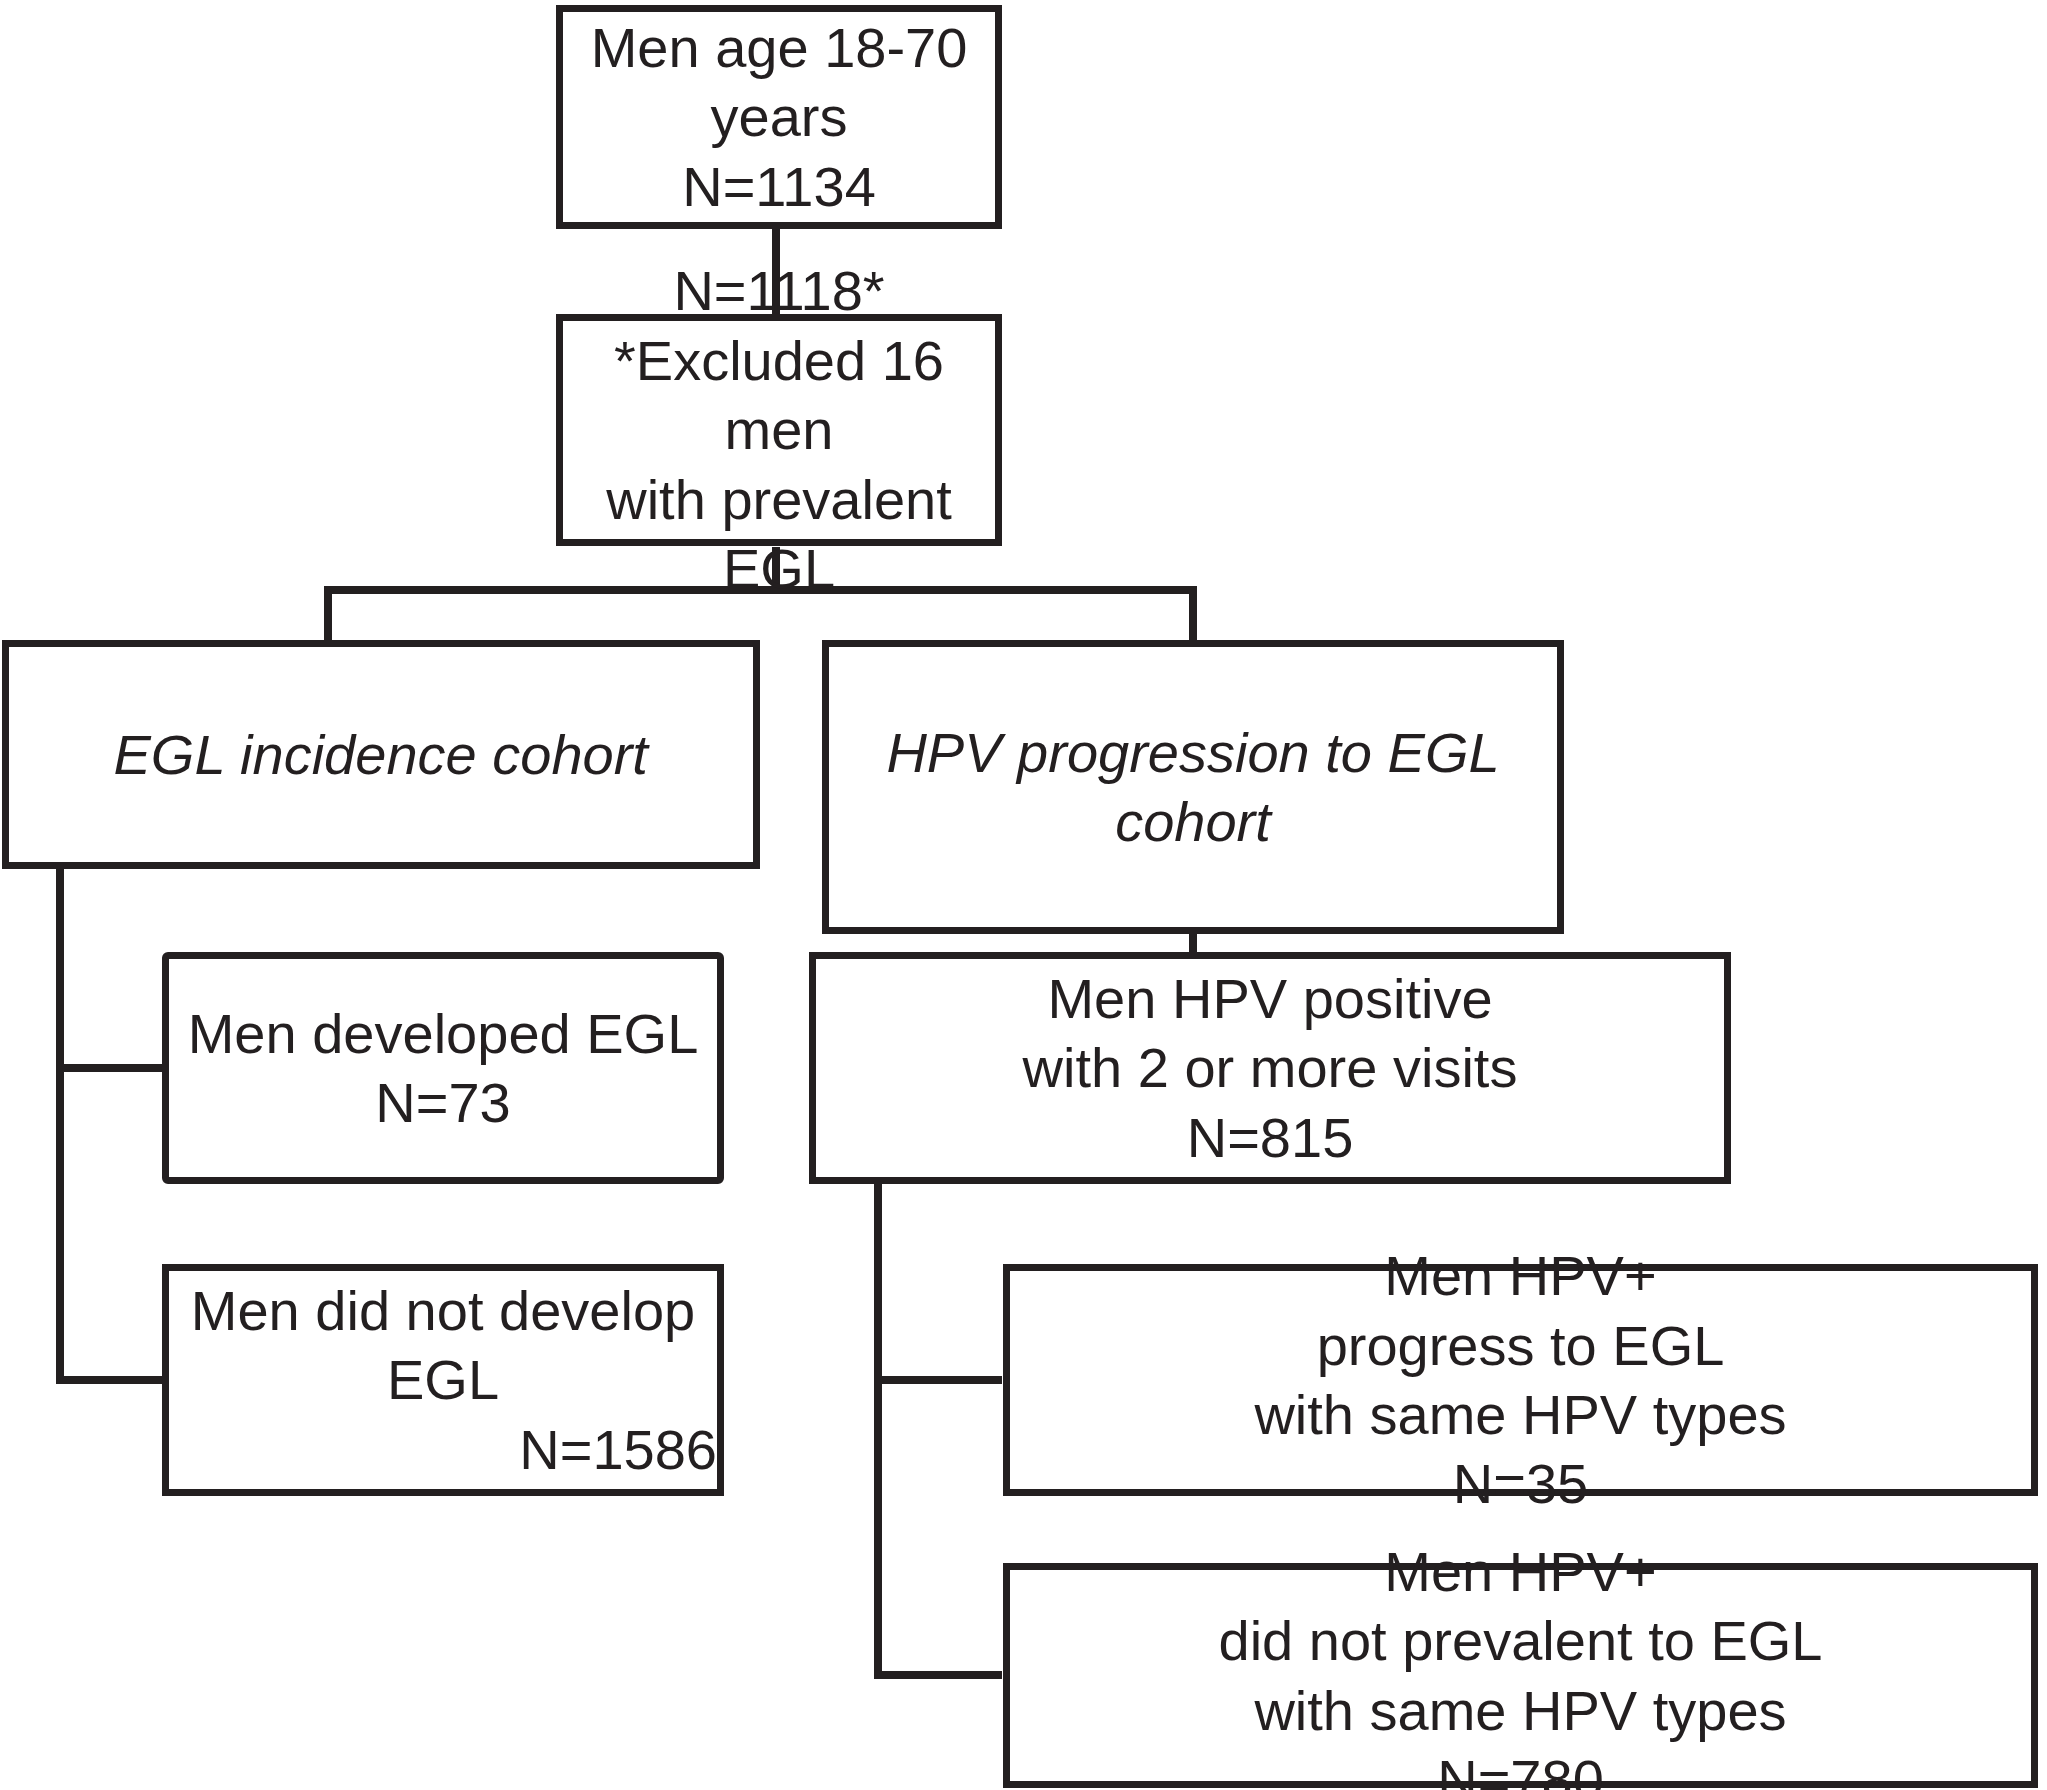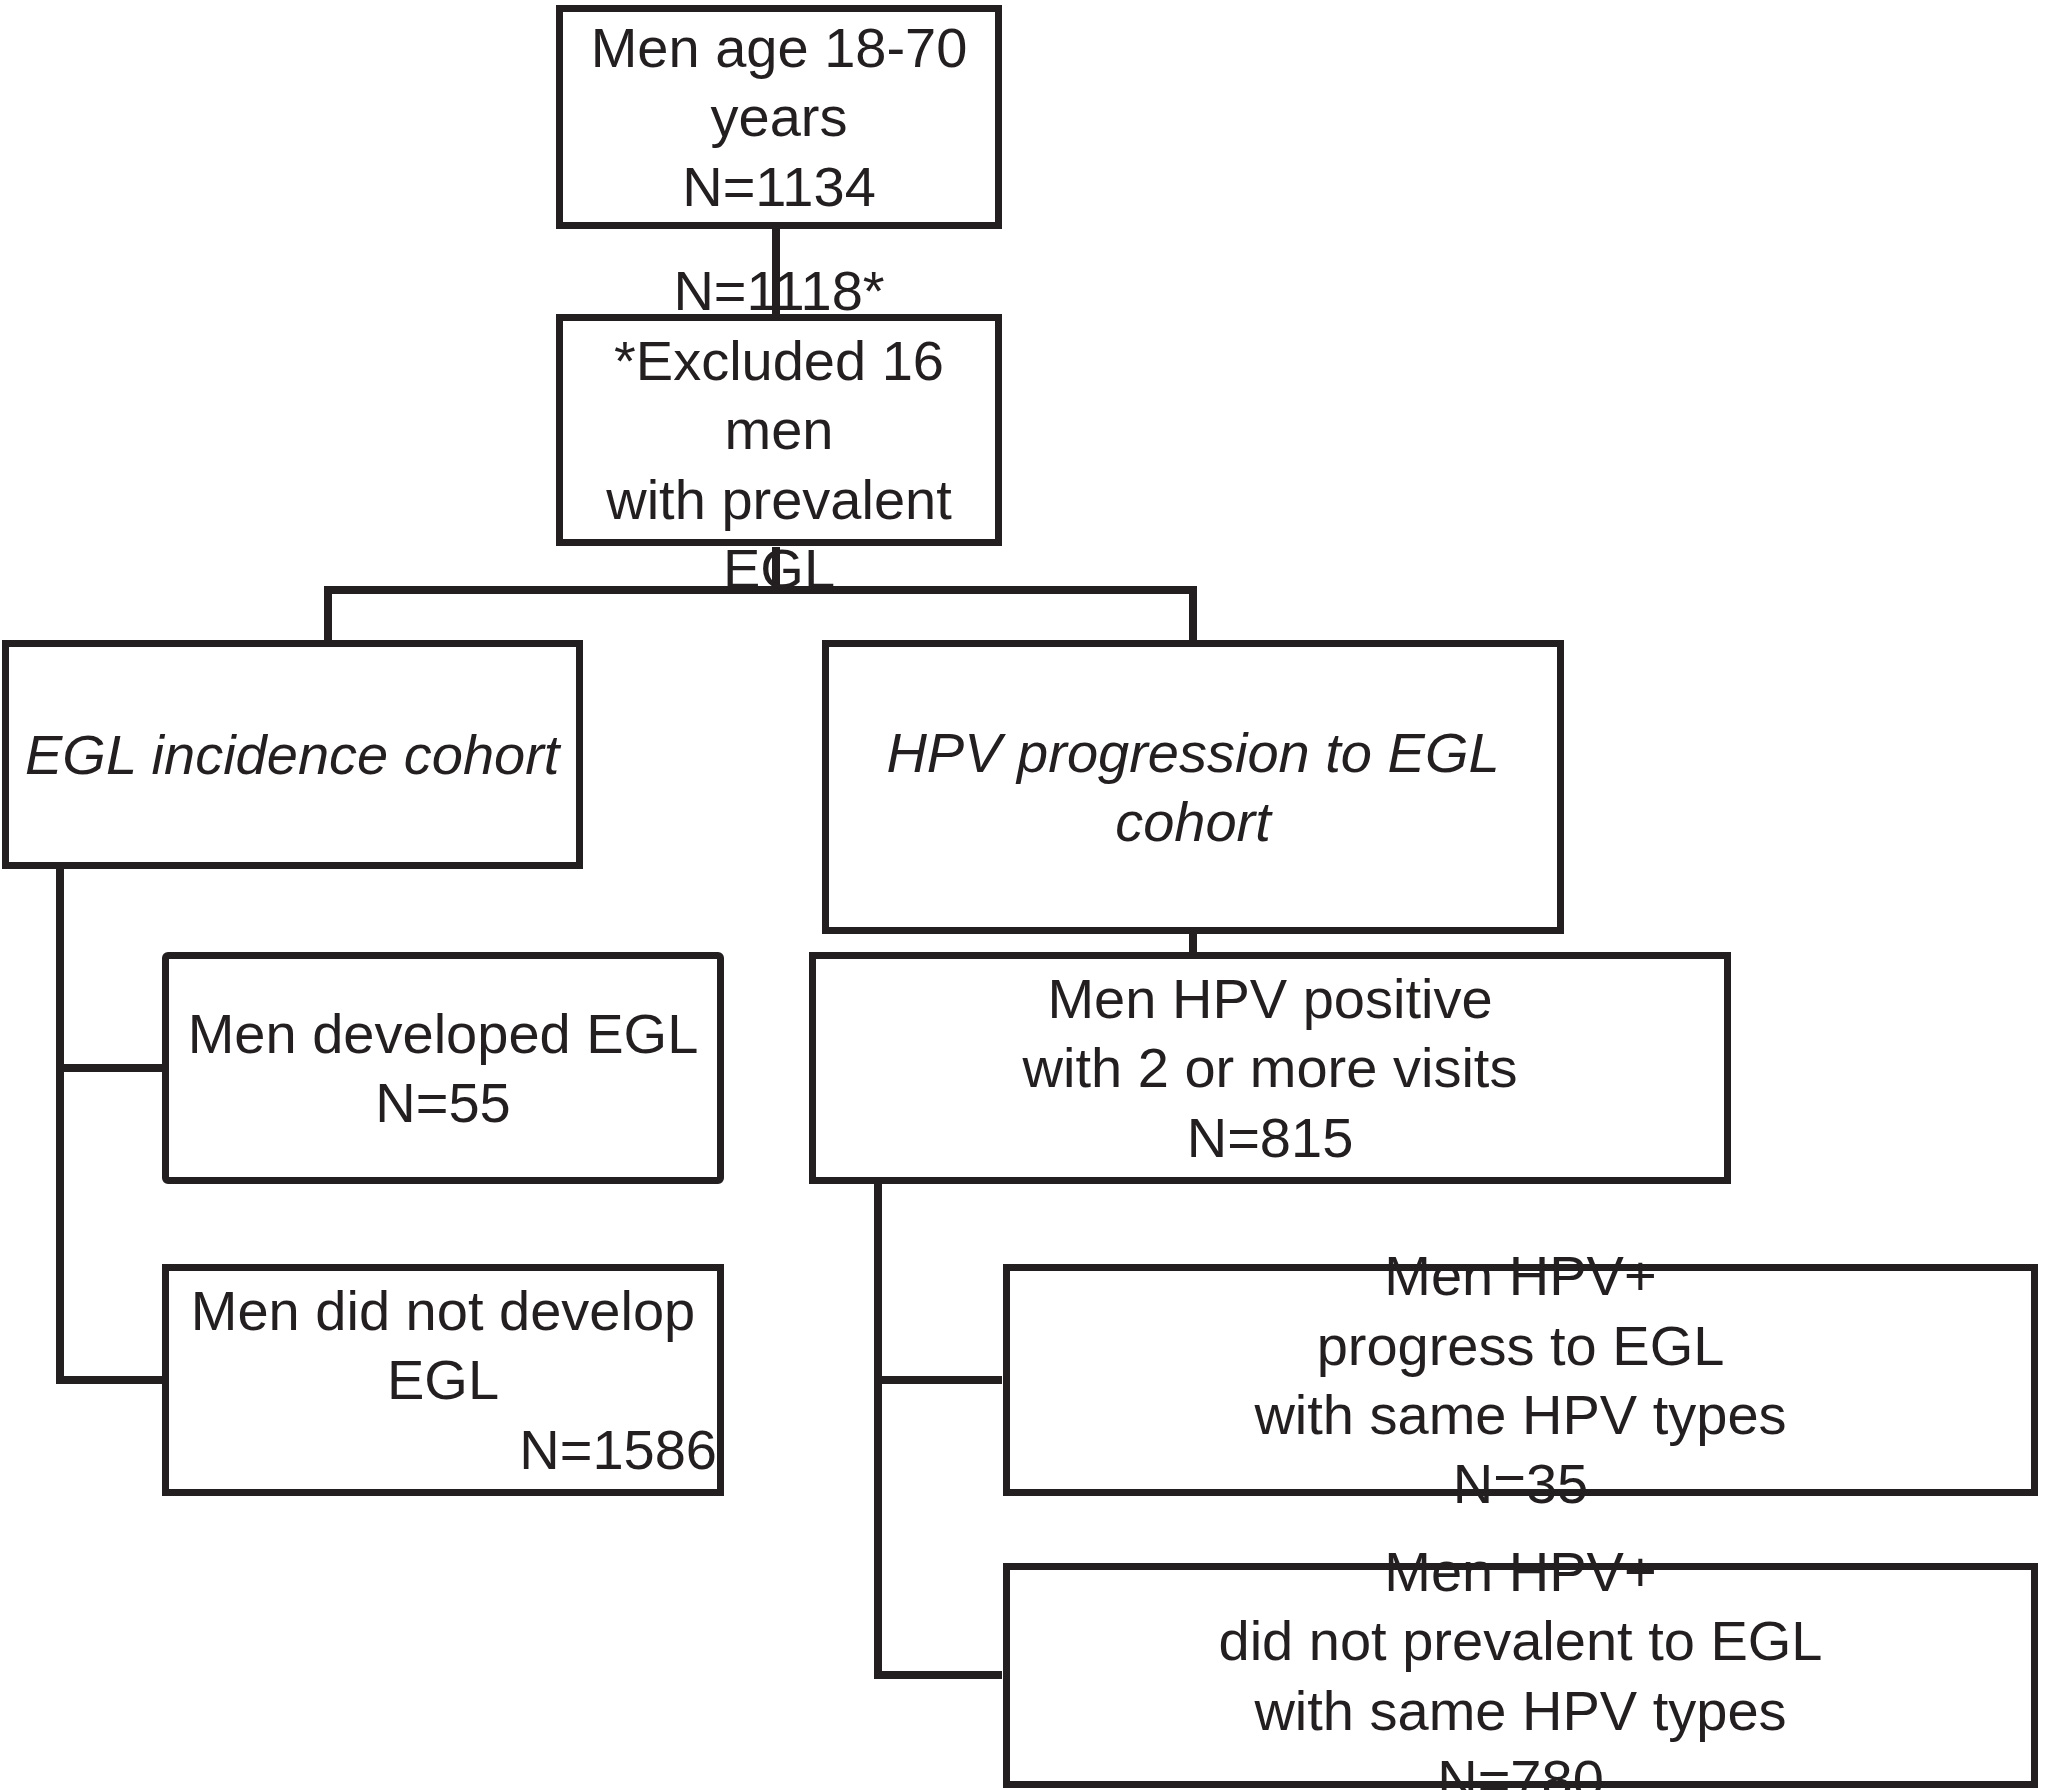--- a/index.html
+++ b/index.html
@@ -31,21 +31,21 @@
   }
   .node.italic { font-style: italic; }
   .conn {
     position: absolute;
     background: var(--ink, #231f20);
   }
 
   
   #box-total          { left: 556px;  top: 5.2px;    width: 446px;  height: 224px; }
   #box-eligible       { left: 556px;  top: 314px;  width: 446px;  height: 232px; }
-  #box-egl-cohort     { left: 1.7px;    top: 640px;  width: 581px;  height: 229px; }
+  #box-egl-cohort     { left: 1.7px;    top: 640px;  width: 758px;  height: 229px; }
   #box-hpv-cohort     { left: 822px;  top: 640px;  width: 742px;  height: 294px; }
   #box-developed      { left: 162px;  top: 952px; width: 562px;  height: 232px; border-radius: 6px; }
   #box-hpv-positive   { left: 809px;  top: 952px; width: 922px;  height: 232px; }
   #box-no-egl         { left: 162px;  top: 1264px; width: 562px;  height: 232px; align-items: flex-end; }
   #box-progressed     { left: 1003px; top: 1264px; width: 1035px; height: 232px; }
   #box-not-progressed { left: 1003px; top: 1563px; width: 1035px; height: 225px; }
 
   
   #conn-total-eligible   { left: 772px;  top: 229px;  width: 7.9px;   height: 86px;  }
   #conn-eligible-split   { left: 772px;  top: 547px;  width: 7.9px;   height: 47px;  }
@@ -92,21 +92,21 @@
   <div class="node italic" id="box-egl-cohort">
     <div>EGL incidence cohort</div>
   </div>
 
   <div class="node italic" id="box-hpv-cohort">
     <div>HPV progression to EGL cohort</div>
   </div>
 
   <div class="node" id="box-developed">
     <div>Men developed EGL</div>
-    <div>N=55</div>
+    <div>N=73</div>
   </div>
 
   <div class="node" id="box-hpv-positive">
     <div>Men HPV positive</div>
     <div>with 2 or more visits</div>
     <div>N=815</div>
   </div>
 
   <div class="node" id="box-no-egl">
     <div>Men did not develop EGL</div>

